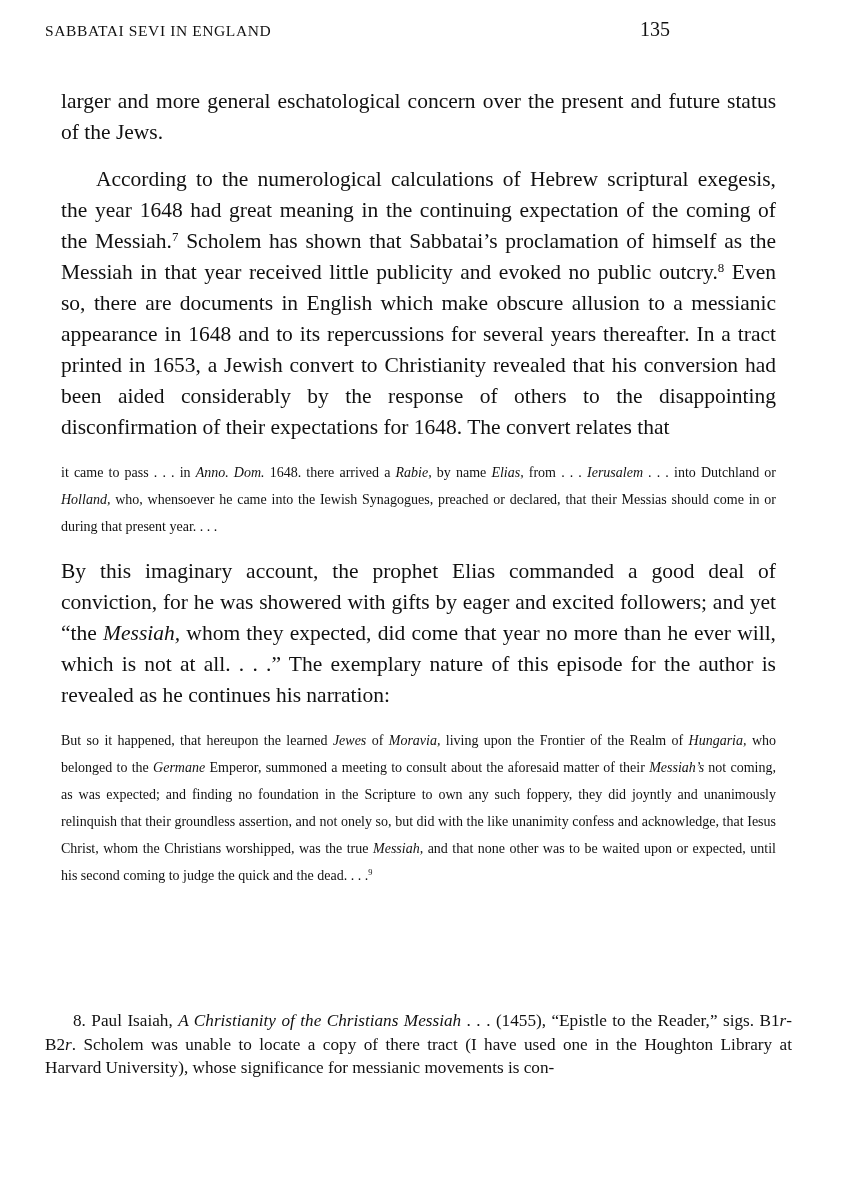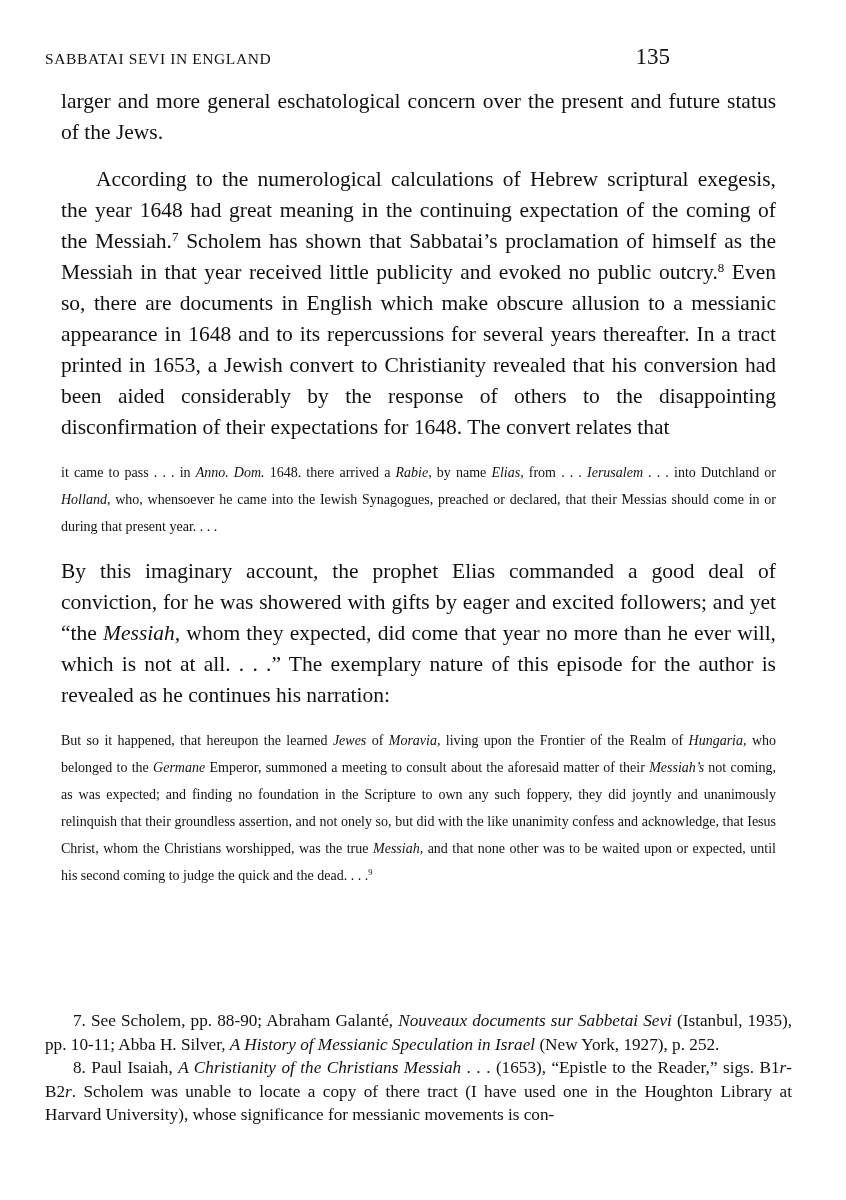--- a/index.html
+++ b/index.html
@@ -1,20 +1,20 @@
 <!DOCTYPE html>
 <html><head>
 <meta charset="utf-8">
 <style>
   html, body { margin: 0; padding: 0; background: #ffffff; }
   body { width: 846px; height: 1200px; position: relative; overflow: hidden; color: #111; font-family: "Liberation Serif", "DejaVu Serif", serif; }
   .page { position: absolute; left: 0; top: 0; width: 726px; height: 1200px; }
   .running-head { position: absolute; left: 45px; right: 56px; top: 18px; height: 30px; display: flex; justify-content: space-between; align-items: baseline; }
   .running-title { font-size: 15.5px; letter-spacing: 0.6px; }
-  .page-number { font-size: 23px; margin-top: 26px; }
+  .page-number { font-size: 20px; }
   .body { position: absolute; left: 45px; width: 747px; top: 70px; font-size: 21.5px; line-height: 31px; text-align: justify; }
   .body p { margin: 16px; }
   .indent { text-indent: 35px; }
   .quote { margin-left: 52px; margin-right: 0; font-size: 14px; line-height: 27px; text-align: justify; }
   .q1 { margin-top: 29px; margin-bottom: 26px; }
   .q2 { margin-top: 27px; margin-bottom: 0; }
   sup { font-size: 0.6em; line-height: 0; vertical-align: 0.55em; }
   .notes { position: absolute; left: 45px; width: 747px; top: 1009px; font-size: 17.2px; line-height: 23.5px; text-align: justify; }
   .notes p { margin: 0; text-indent: 28px; }
   i { font-style: italic; }
@@ -35,17 +35,16 @@
     <p class="indent"><span>According to the numerological calculations of Hebrew scriptural exegesis, the year 1648 had great meaning in the continuing expectation of the coming of the Messiah.</span><sup>7</sup><span> Scholem has shown that Sabbatai’s proclamation of himself as the Messiah in that year received little publicity and evoked no public outcry.</span><sup>8</sup><span> Even so, there are documents in English which make obscure allusion to a messianic appearance in 1648 and to its repercussions for several years thereafter. In a tract printed in 1653, a Jewish convert to Christianity revealed that his conversion had been aided considerably by the response of others to the disappointing disconfirmation of their expectations for 1648. The convert relates that</span></p>
 
     <p class="quote q1"><span>it came to pass . . . in </span><i>Anno. Dom.</i><span> 1648. there arrived a </span><i>Rabie,</i><span> by name </span><i>Elias,</i><span> from . . . </span><i>Ierusalem</i><span> . . . into Dutchland or </span><i>Holland,</i><span> who, whensoever he came into the Iewish Synagogues, preached or declared, that their Messias should come in or during that present year. . . .</span></p>
 
     <p><span>By this imaginary account, the prophet Elias commanded a good deal of conviction, for he was showered with gifts by eager and excited followers; and yet “the </span><i>Messiah,</i><span> whom they expected, did come that year no more than he ever will, which is not at all. . . .” The exemplary nature of this episode for the author is revealed as he continues his narration:</span></p>
 
     <p class="quote q2"><span>But so it happened, that hereupon the learned </span><i>Jewes</i><span> of </span><i>Moravia,</i><span> living upon the Frontier of the Realm of </span><i>Hungaria,</i><span> who belonged to the </span><i>Germane</i><span> Emperor, summoned a meeting to consult about the aforesaid matter of their </span><i>Messiah’s</i><span> not coming, as was expected; and finding no foundation in the Scripture to own any such foppery, they did joyntly and unanimously relinquish that their groundless assertion, and not onely so, but did with the like unanimity confess and acknowledge, that Iesus Christ, whom the Christians worshipped, was the true </span><i>Messiah,</i><span> and that none other was to be waited upon or expected, until his second coming to judge the quick and the dead. . . .</span><sup>9</sup></p>
   </div>
 
   <div class="notes">
-    <p><span>7.  See Scholem, pp. 88-90; Abraham Galanté, </span><i>Nouveaux documents sur Sabbetai Sevi</i><span> (Istanbul, 1935), pp. 10-11; Abba H. Silver, </span><i>A History of Messianic Speculation in Israel</i><span> (New York, 1927), p. 252.</span></p>
-    <p><span>8.  Paul Isaiah, </span><i>A Christianity of the Christians Messiah</i><span> . . . (1653), “Epistle to the Reader,” sigs. B1</span><i>r</i><span>-B2</span><i>r</i><span>. Scholem was unable to locate a copy of there tract (I have used one in the Houghton Library at Harvard University), whose significance for messianic movements is con-</span></p>
+    <p><span>8.  Paul Isaiah, </span><i>A Christianity of the Christians Messiah</i><span> . . . (1455), “Epistle to the Reader,” sigs. B1</span><i>r</i><span>-B2</span><i>r</i><span>. Scholem was unable to locate a copy of there tract (I have used one in the Houghton Library at Harvard University), whose significance for messianic movements is con-</span></p>
   </div>
 
 </div>
 
 </body></html>

